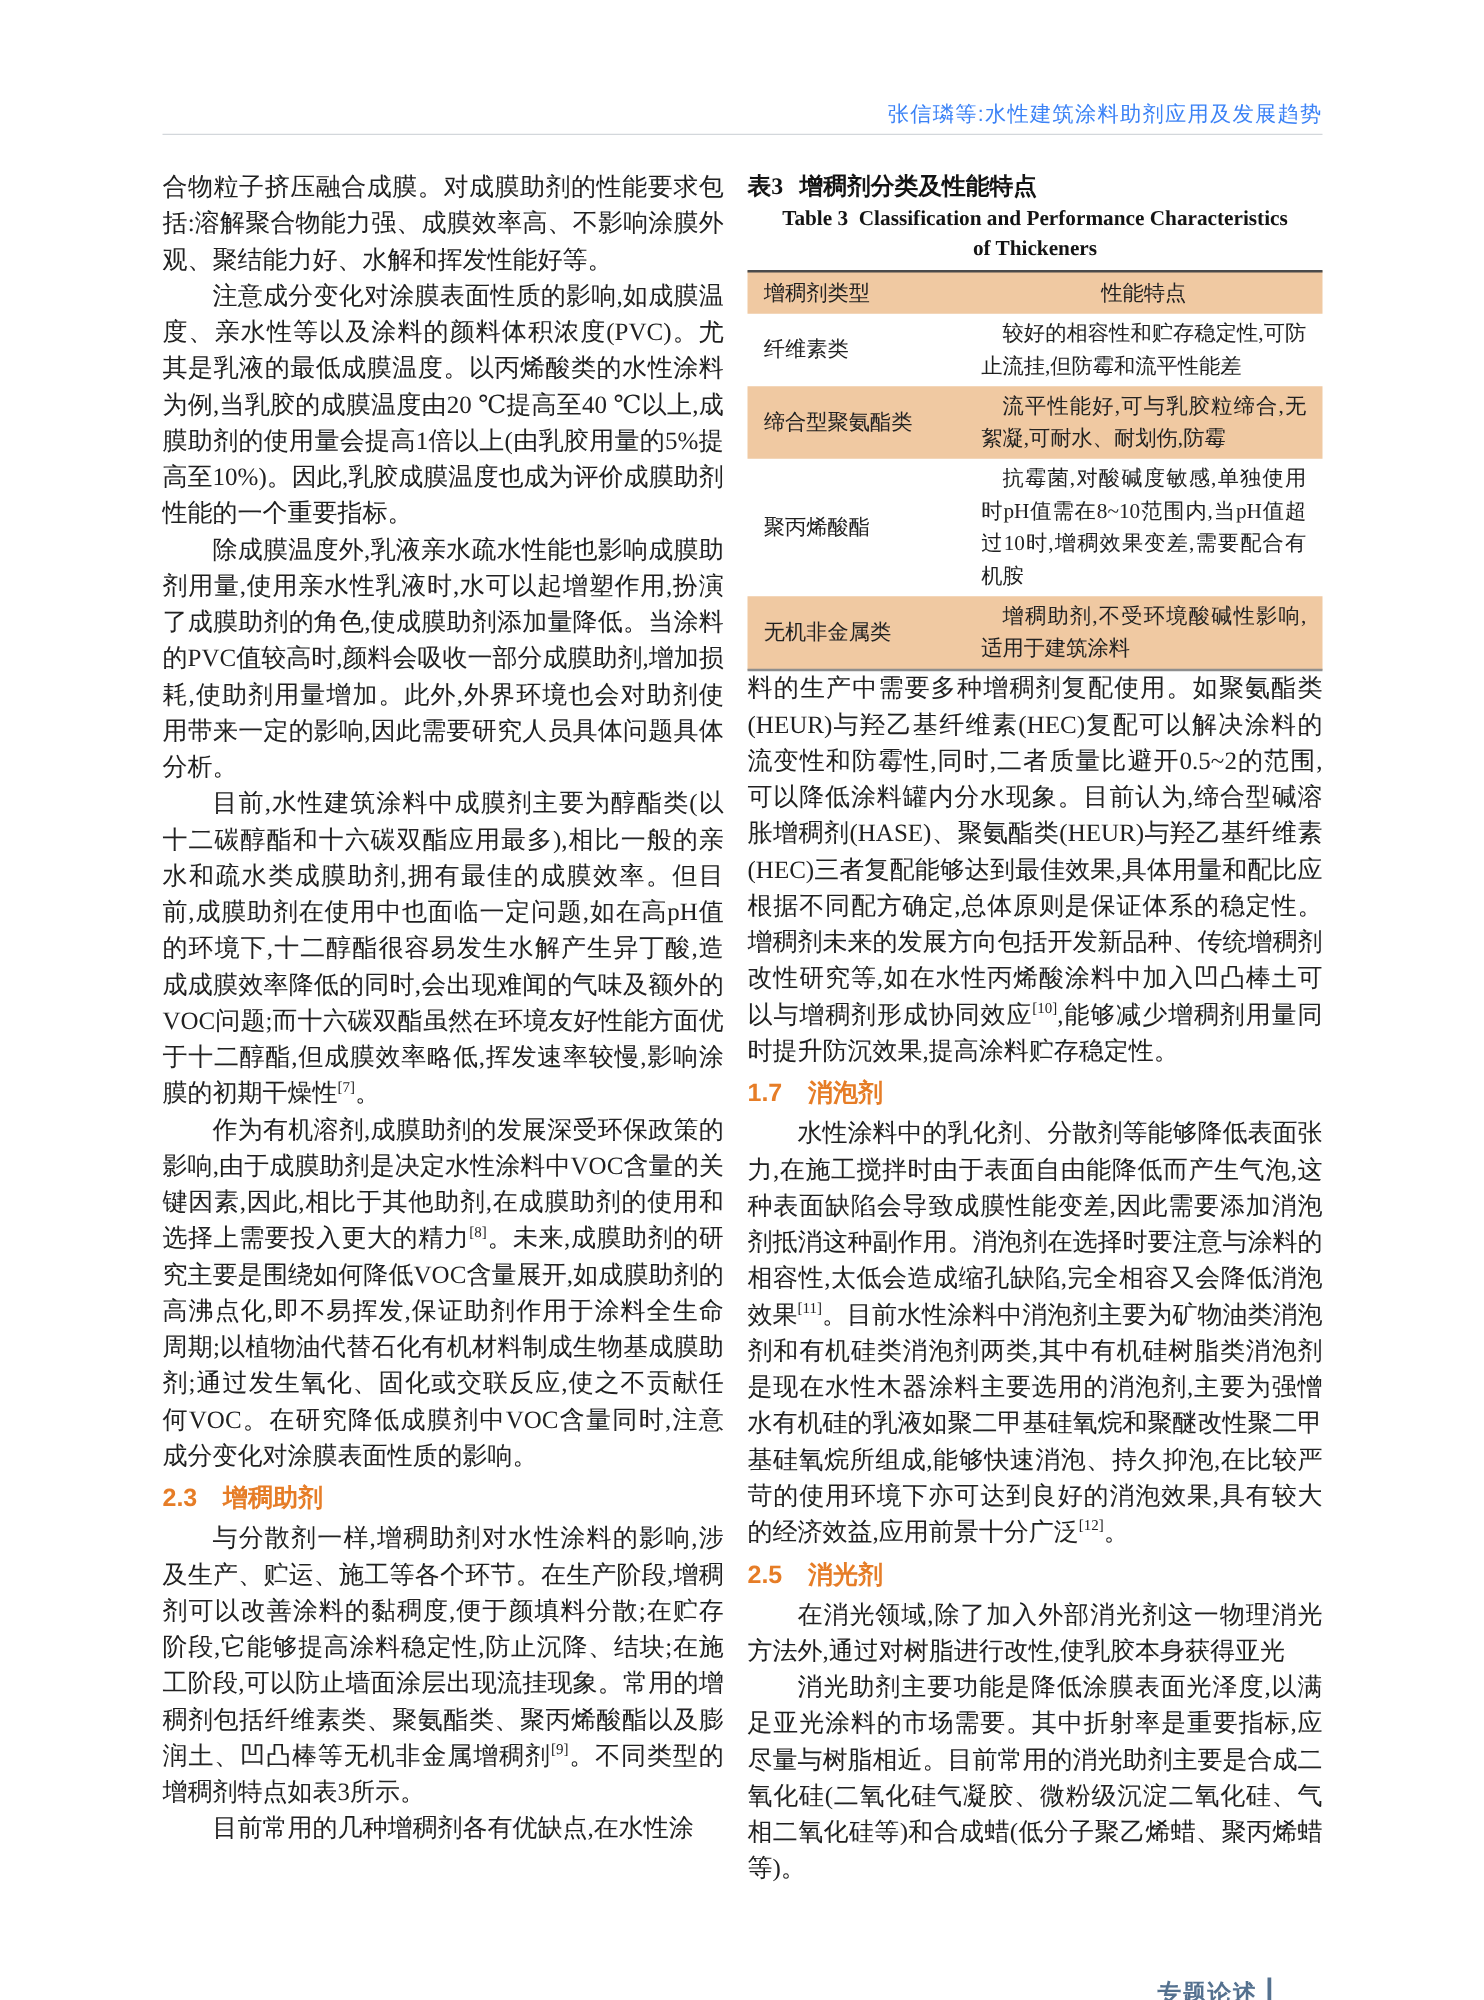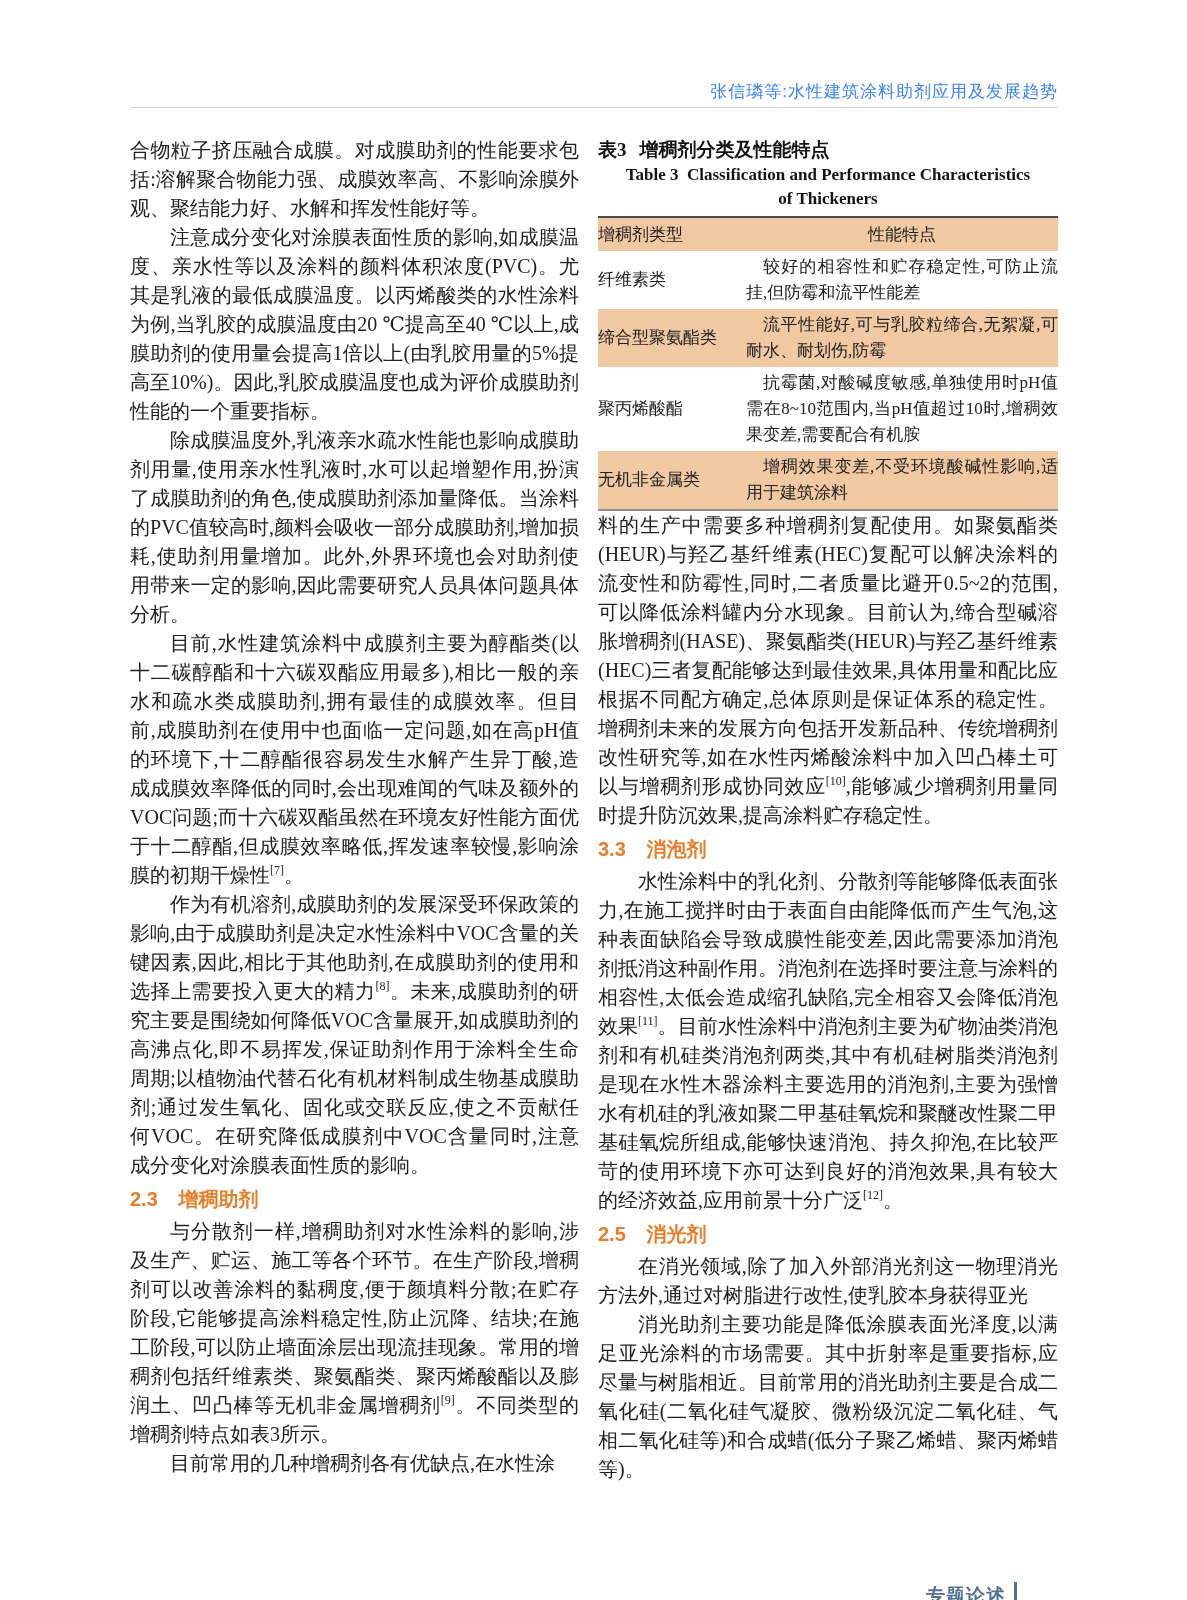--- a/index.html
+++ b/index.html
@@ -31,21 +31,21 @@
   
   .tbl-caption-zh{font-size:19px;font-weight:bold;text-align:left;line-height:27px;color:#141414;}
   .tbl-caption-zh .lbl{margin-right:13px;}
   .tbl-caption-en{font-size:17px;font-weight:bold;text-align:center;line-height:24px;color:#141414;}
   
   table.thickener-table{
     width:100%;border-collapse:collapse;margin-top:5px;
     border-top:2px solid #4b4b4b;border-bottom:2px solid #8e8e8e;
   }
   table.thickener-table th,table.thickener-table td{
-    font-size:17px;line-height:26px;font-weight:normal;vertical-align:middle;padding:3px 0;
+    font-size:17px;line-height:26px;font-weight:normal;vertical-align:middle;padding:3px 13px;
   }
   table.thickener-table thead tr{background:#f0c9a2;height:34px;}
   th.c1{text-align:left;padding-left:22px;width:148px;font-size:18px;}
   th.c2{text-align:center;font-size:18px;}
   td.c1{padding-left:8px;white-space:nowrap;}
   td.c2{text-align:justify;text-indent:1em;padding-right:2px;margin-top:20px;}
   tr.alt{background:#f0c9a2;}
   .after-table{margin-top:32px;}
   
   .page-footer{position:absolute;top:1580px;right:129px;display:flex;align-items:flex-start;}
@@ -103,28 +103,28 @@
       <tr class="alt">
         <td class="c1">缔合型聚氨酯类</td>
         <td class="c2">流平性能好,可与乳胶粒缔合,无絮凝,可耐水、耐划伤,防霉</td>
       </tr>
       <tr>
         <td class="c1">聚丙烯酸酯</td>
         <td class="c2">抗霉菌,对酸碱度敏感,单独使用时pH值需在8~10范围内,当pH值超过10时,增稠效果变差,需要配合有机胺</td>
       </tr>
       <tr class="alt">
         <td class="c1">无机非金属类</td>
-        <td class="c2">增稠效果变差,不受环境酸碱性影响,适用于建筑涂料</td>
+        <td class="c2">增稠助剂,不受环境酸碱性影响,适用于建筑涂料</td>
       </tr>
     </tbody>
   </table>
 
   <p class="body-text after-table">料的生产中需要多种增稠剂复配使用。如聚氨酯类(HEUR)与羟乙基纤维素(HEC)复配可以解决涂料的流变性和防霉性,同时,二者质量比避开0.5~2的范围,可以降低涂料罐内分水现象。目前认为,缔合型碱溶胀增稠剂(HASE)、聚氨酯类(HEUR)与羟乙基纤维素(HEC)三者复配能够达到最佳效果,具体用量和配比应根据不同配方确定,总体原则是保证体系的稳定性。增稠剂未来的发展方向包括开发新品种、传统增稠剂改性研究等,如在水性丙烯酸涂料中加入凹凸棒土可以与增稠剂形成协同效应<sup>[10]</sup>,能够减少增稠剂用量同时提升防沉效果,提高涂料贮存稳定性。</p>
   <h3 class="section-heading">
-    <span class="sec-num">3.3</span>
+    <span class="sec-num">1.7</span>
     <span class="sec-title">消泡剂</span>
   </h3>
   <p class="body-text indent">水性涂料中的乳化剂、分散剂等能够降低表面张力,在施工搅拌时由于表面自由能降低而产生气泡,这种表面缺陷会导致成膜性能变差,因此需要添加消泡剂抵消这种副作用。消泡剂在选择时要注意与涂料的相容性,太低会造成缩孔缺陷,完全相容又会降低消泡效果<sup>[11]</sup>。目前水性涂料中消泡剂主要为矿物油类消泡剂和有机硅类消泡剂两类,其中有机硅树脂类消泡剂是现在水性木器涂料主要选用的消泡剂,主要为强憎水有机硅的乳液如聚二甲基硅氧烷和聚醚改性聚二甲基硅氧烷所组成,能够快速消泡、持久抑泡,在比较严苛的使用环境下亦可达到良好的消泡效果,具有较大的经济效益,应用前景十分广泛<sup>[12]</sup>。</p>
   <h3 class="section-heading">
     <span class="sec-num">2.5</span>
     <span class="sec-title">消光剂</span>
   </h3>
   <p class="body-text indent">在消光领域,除了加入外部消光剂这一物理消光方法外,通过对树脂进行改性,使乳胶本身获得亚光</p>
   <p class="body-text indent">消光助剂主要功能是降低涂膜表面光泽度,以满足亚光涂料的市场需要。其中折射率是重要指标,应尽量与树脂相近。目前常用的消光助剂主要是合成二氧化硅(二氧化硅气凝胶、微粉级沉淀二氧化硅、气相二氧化硅等)和合成蜡(低分子聚乙烯蜡、聚丙烯蜡等)。</p>
 </div>

